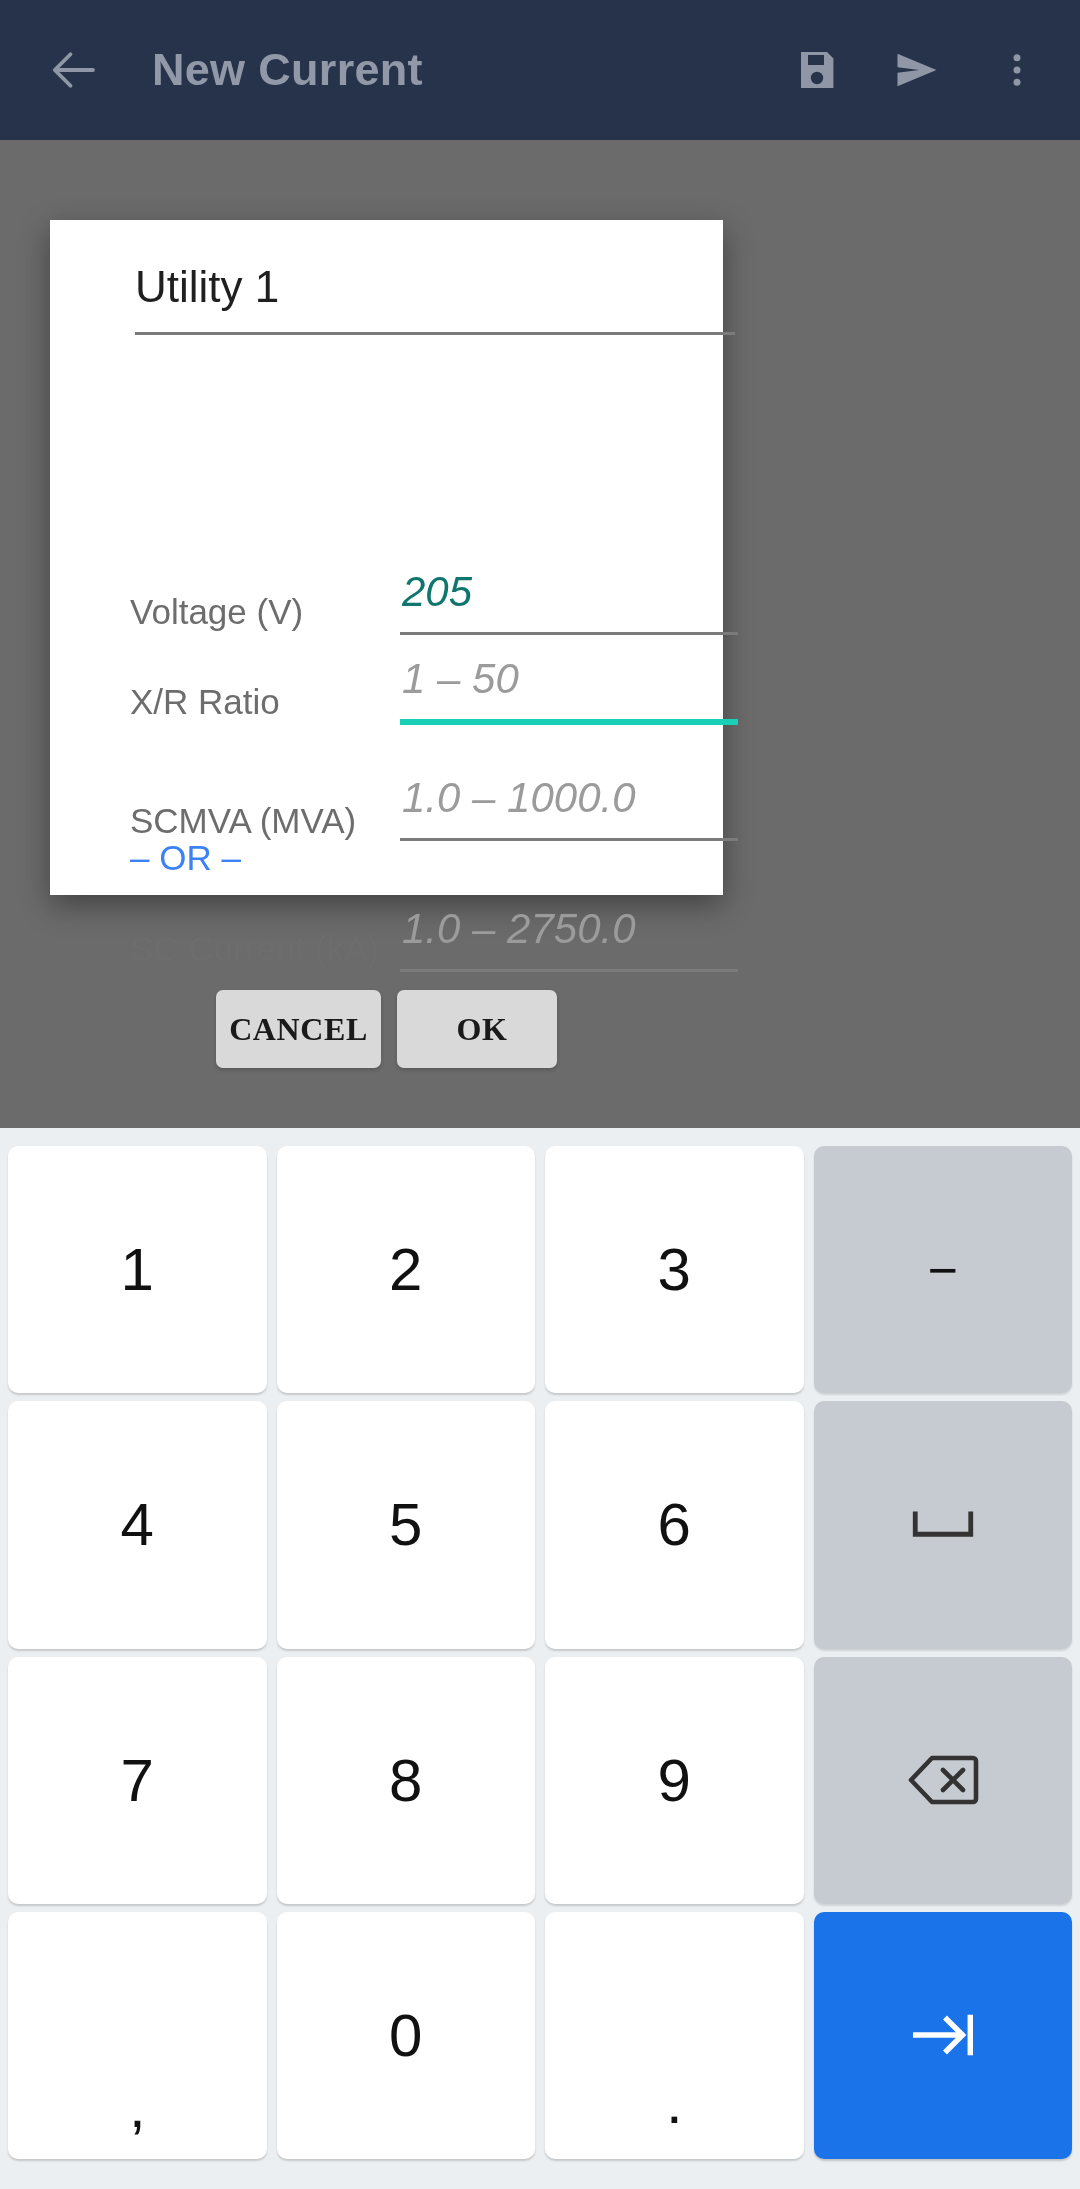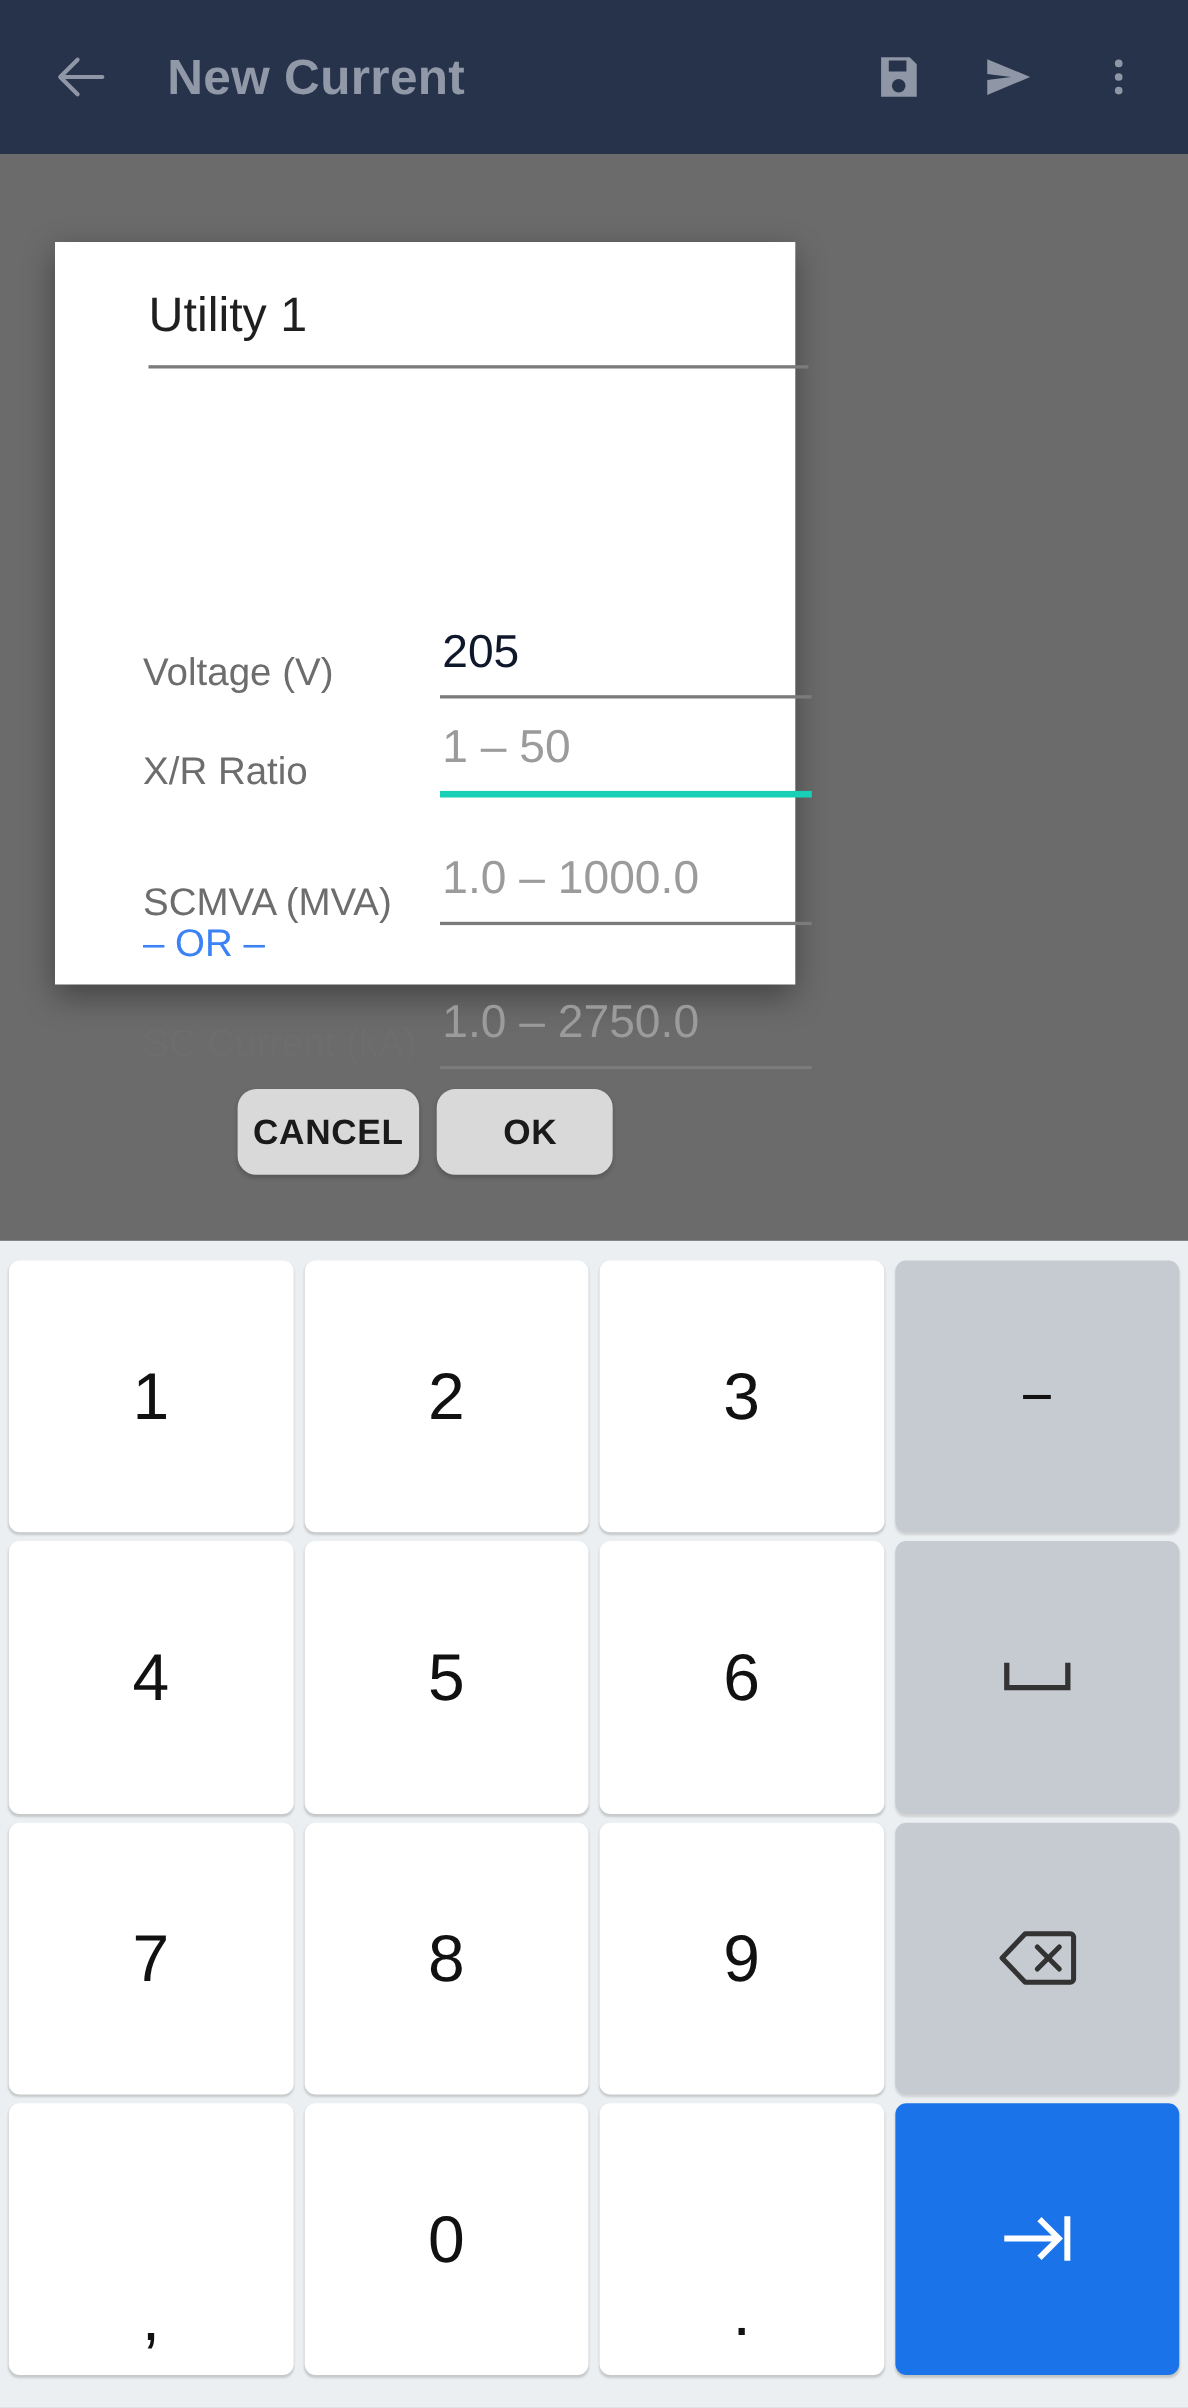--- a/index.html
+++ b/index.html
@@ -119,23 +119,24 @@
     width: 338px;
   }
   .row-input {
     width: 100%;
     border: none;
     outline: none;
     background: transparent;
     font-family: "Liberation Sans", sans-serif;
     font-size: 42px;
     line-height: 1.0;
-    color: #0f172a;
+    color: #0f766e;
     padding: 0 0 16px 2px;
     display: block;
+    font-style: italic;
   }
   .row-input::placeholder { color: #9b9b9b; opacity: 1; }
 
   #row-voltage   { top: 342px; }
   #row-xr        { top: 432px; }
   #row-scmva     { top: 551px; align-items: center; }
   #row-orlabel   { top: 620px; left: 80px; width: 300px; }
   #row-sccurrent { top: 679px; }
 
   #or-label {
@@ -151,23 +152,23 @@
     left: 0;
     top: 770px;
     width: 673px;
     display: flex;
     justify-content: center;
     gap: 16px;
   }
   .dlg-btn {
     background: #d9d9d9;
     border: none;
-    border-radius: 17px;
+    border-radius: 7px;
     box-shadow: 0 2px 4px rgba(0,0,0,0.18);
-    font-family: Liberation Sans, sans-serif;
+    font-family: Liberation Serif, serif;
     font-size: 32px;
     font-weight: 700;
     color: #1a1a1a;
     letter-spacing: 0.6px;
     height: 78px;
     cursor: pointer;
   }
   #btn-cancel { width: 165px; }
   #btn-ok { width: 160px; padding-left: 10px; }
 

